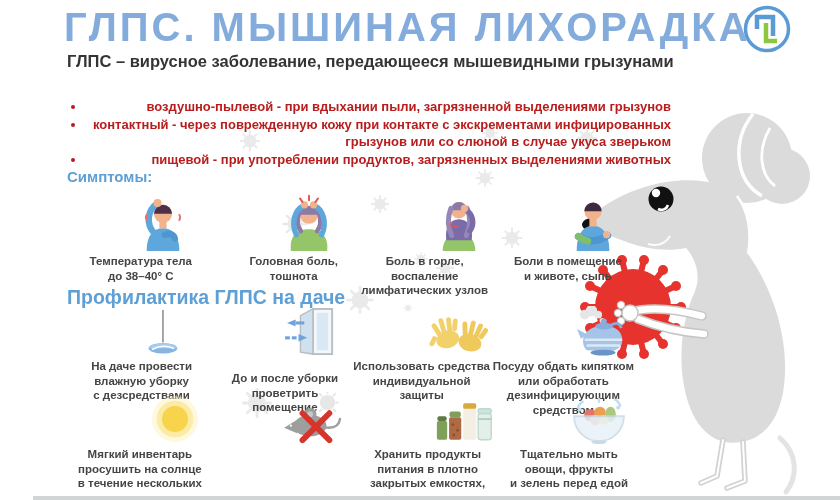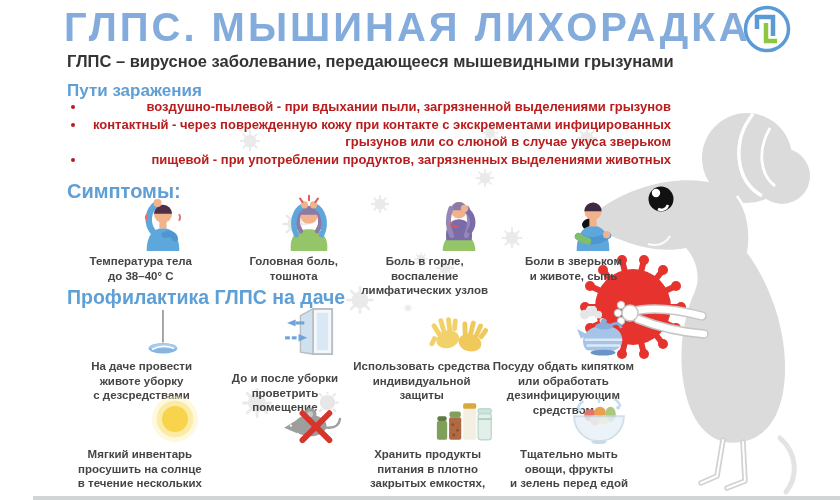--- a/index.html
+++ b/index.html
@@ -15,21 +15,21 @@
     font-size:40px;font-weight:bold;letter-spacing:3px;color:#83ACDC;white-space:nowrap;z-index:3;
   }
   #subtitle{
     position:absolute;left:67px;top:52px;margin:0;
     font-size:16.5px;font-weight:bold;color:#343434;white-space:nowrap;z-index:3;
   }
   .section-heading{
     position:absolute;margin:0;font-weight:bold;color:#5E9FD6;z-index:3;white-space:nowrap;
   }
   #h-trans{left:67px;top:81px;font-size:17px;}
-  #h-sympt{left:67px;top:180px;font-size:20px;}
+  #h-sympt{left:67px;top:168px;font-size:15px;}
   #h-prev{left:67px;top:286px;font-size:19.5px;}
   #bullets{
     position:absolute;left:67px;top:97px;width:585px;margin:0;padding:0 0 0 19px;
     font-size:13px;font-weight:bold;color:#b91c1c;line-height:1.32;z-index:3;text-align:right;
   }
   #bullets li{margin:1px 0;}
   
   .cell{position:absolute;display:flex;flex-direction:column;align-items:flex-end;z-index:3;}
   .icon-box{display:flex;align-items:flex-end;justify-content:center;}
   .sym .icon-box{height:60px;}
@@ -180,21 +180,20 @@
   </svg>
 
   <h1 id="title">ГЛПС. МЫШИНАЯ ЛИХОРАДКА</h1>
   <svg id="logo" width="52" height="52" viewBox="0 0 52 52">
     <circle cx="26" cy="26" r="21.5" stroke="#5B9BD5" stroke-width="3.5" fill="none"></circle>
     <path d="M16,26 V14 H32 V33" stroke="#5B9BD5" stroke-width="4.5" fill="none"></path>
     <path d="M25,20 V38 H36" stroke="#8DC63F" stroke-width="4.5" fill="none"></path>
   </svg>
   <p id="subtitle">ГЛПС – вирусное заболевание, передающееся мышевидными грызунами</p>
 
-  <h2 id="h-trans" class="section-heading">Пути заражения</h2>
   <ul id="bullets">
     <li>воздушно-пылевой - при вдыхании пыли, загрязненной выделениями грызунов</li>
     <li>контактный - через поврежденную кожу при контакте с экскрементами инфицированных грызунов или со слюной в случае укуса зверьком</li>
     <li>пищевой - при употреблении продуктов, загрязненных выделениями животных</li>
   </ul>
 
   <h2 id="h-sympt" class="section-heading">Симптомы:</h2>
 
   <div id="sc1" class="cell sym">
     <div class="icon-box">
@@ -256,37 +255,37 @@
         <svg width="58" height="58" viewBox="0 0 64 64">
       <path d="M14,64 C14,44 22,36 32,36 C42,36 50,44 50,64 Z" fill="#5EA7DC"></path>
       <rect x="28" y="27" width="8" height="10" fill="#F2B38C"></rect>
       <circle cx="32" cy="20" r="9.5" fill="#F2B38C"></circle>
       <path d="M22.5,20 a9.5,9.5 0 0 1 19,0 z" fill="#3E2B3F"></path>
       <path d="M16,48 Q32,58 48,47" stroke="#4E96CF" stroke-width="8" fill="none" stroke-linecap="round"></path>
       <path d="M16,48 q5,4 10,5" stroke="#7FBF6B" stroke-width="8" fill="none" stroke-linecap="round"></path>
       <circle cx="47" cy="46" r="4" fill="#F2B38C"></circle>
     </svg>
       </div>
-    <div class="caption">Боли в зверьком
+    <div class="caption">Боли в помещение
 и животе, сыпь</div>
   </div>
 
   <h2 id="h-prev" class="section-heading">Профилактика ГЛПС на даче</h2>
 
   <div id="p11" class="cell r1">
     <div class="icon-box">
         <svg width="60" height="46" viewBox="0 0 60 48">
       <line x1="31" y1="0" x2="31" y2="34" stroke="#9FA4A8" stroke-width="2"></line>
       <ellipse cx="31" cy="40" rx="15" ry="5.5" fill="#85B5E3"></ellipse>
       <path d="M16,40 C20,33 42,33 46,40" fill="#A9CBEC"></path>
       <path d="M20,41 q11,-6 22,-1" stroke="#fff" stroke-width="1.6" fill="none" stroke-linecap="round"></path>
     </svg>
       </div>
     <div class="caption">На даче провести
-животе уборку
+влажную уборку
 с дезсредствами</div>
   </div>
 
   <div id="p12" class="cell r1">
     <div class="icon-box">
         <svg width="54" height="48" viewBox="0 0 56 50">
       <rect x="30" y="1" width="20" height="47" fill="#F4F8FB" stroke="#B9BEC2" stroke-width="2"></rect>
       <rect x="34" y="5" width="12" height="39" fill="#D9E8F4"></rect>
       <path d="M30,1 L17,8 L17,46 L30,48 Z" fill="#CFE0EF" stroke="#B9BEC2" stroke-width="1.5"></path>
       <path d="M12,12 v7 l-9,-3.5 z" fill="#6FA3DC"></path>

